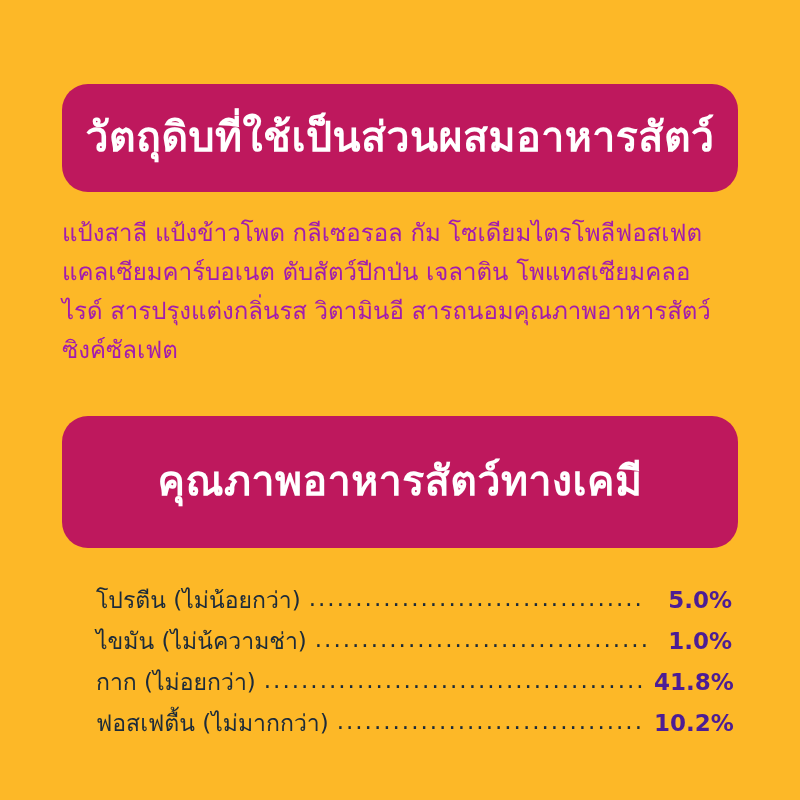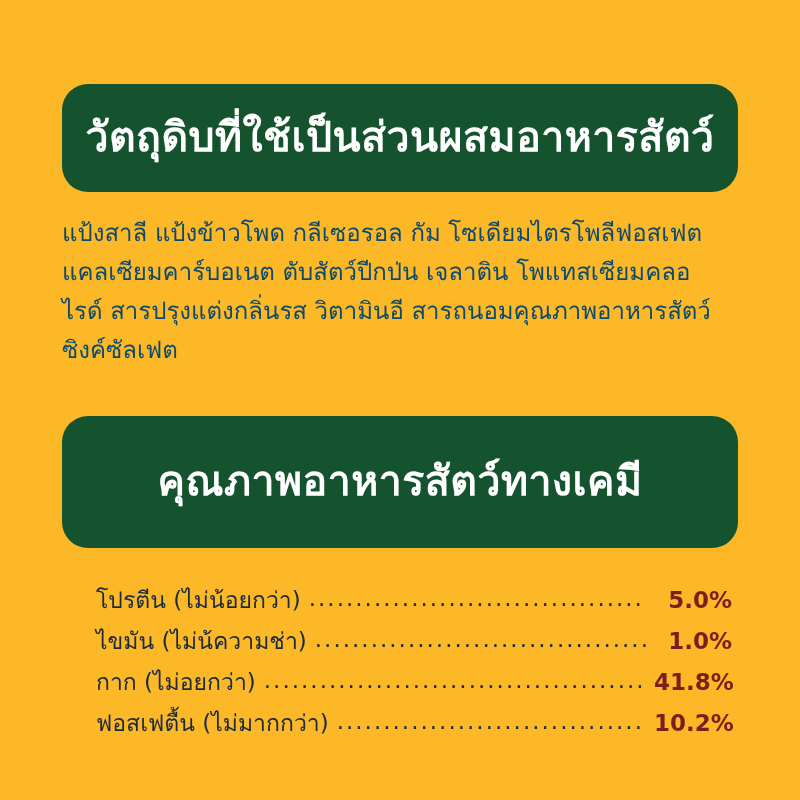--- a/index.html
+++ b/index.html
@@ -14,21 +14,21 @@
     overflow: hidden;
   }
   .page {
     position: relative;
     width: 800px;
     height: 800px;
     box-sizing: border-box;
     padding: 0 62px;
   }
   .banner {
-    background: #14532d;
+    background: #be185d;
     border-radius: 26px;
     display: flex;
     align-items: center;
     justify-content: center;
     text-align: center;
   }
   .banner-text {
     color: #FFFFFF;
     font-weight: bold;
     letter-spacing: 0.5px;
@@ -43,21 +43,21 @@
   }
   #banner-analysis {
     margin-top: 46px;
     height: 132px;
   }
   #banner-analysis .banner-text {
     font-size: 41px;
   }
   .ingredients-body {
     margin-top: 22px;
-    color: #0c4a6e;
+    color: #a21caf;
     font-size: 24px;
     line-height: 1.62;
     max-width: 660px;
   }
   .analysis-list {
     margin-top: 32px;
     padding: 0 6px 0 2px;
   }
   .analysis-row {
     display: flex;
@@ -78,21 +78,21 @@
     white-space: nowrap;
     color: #1C2B3A;
     font-size: 23px;
     letter-spacing: 2px;
     position: relative;
     top: -2px;
   }
   .analysis-value {
     white-space: nowrap;
     font-weight: bold;
-    color: #7f1d1d;
+    color: #4c1d95;
     min-width: 78px;
     text-align: right;
   }
 </style>
 </head>
 <body>
 
 <div class="page">
 
   <div class="banner" id="banner-ingredients">

